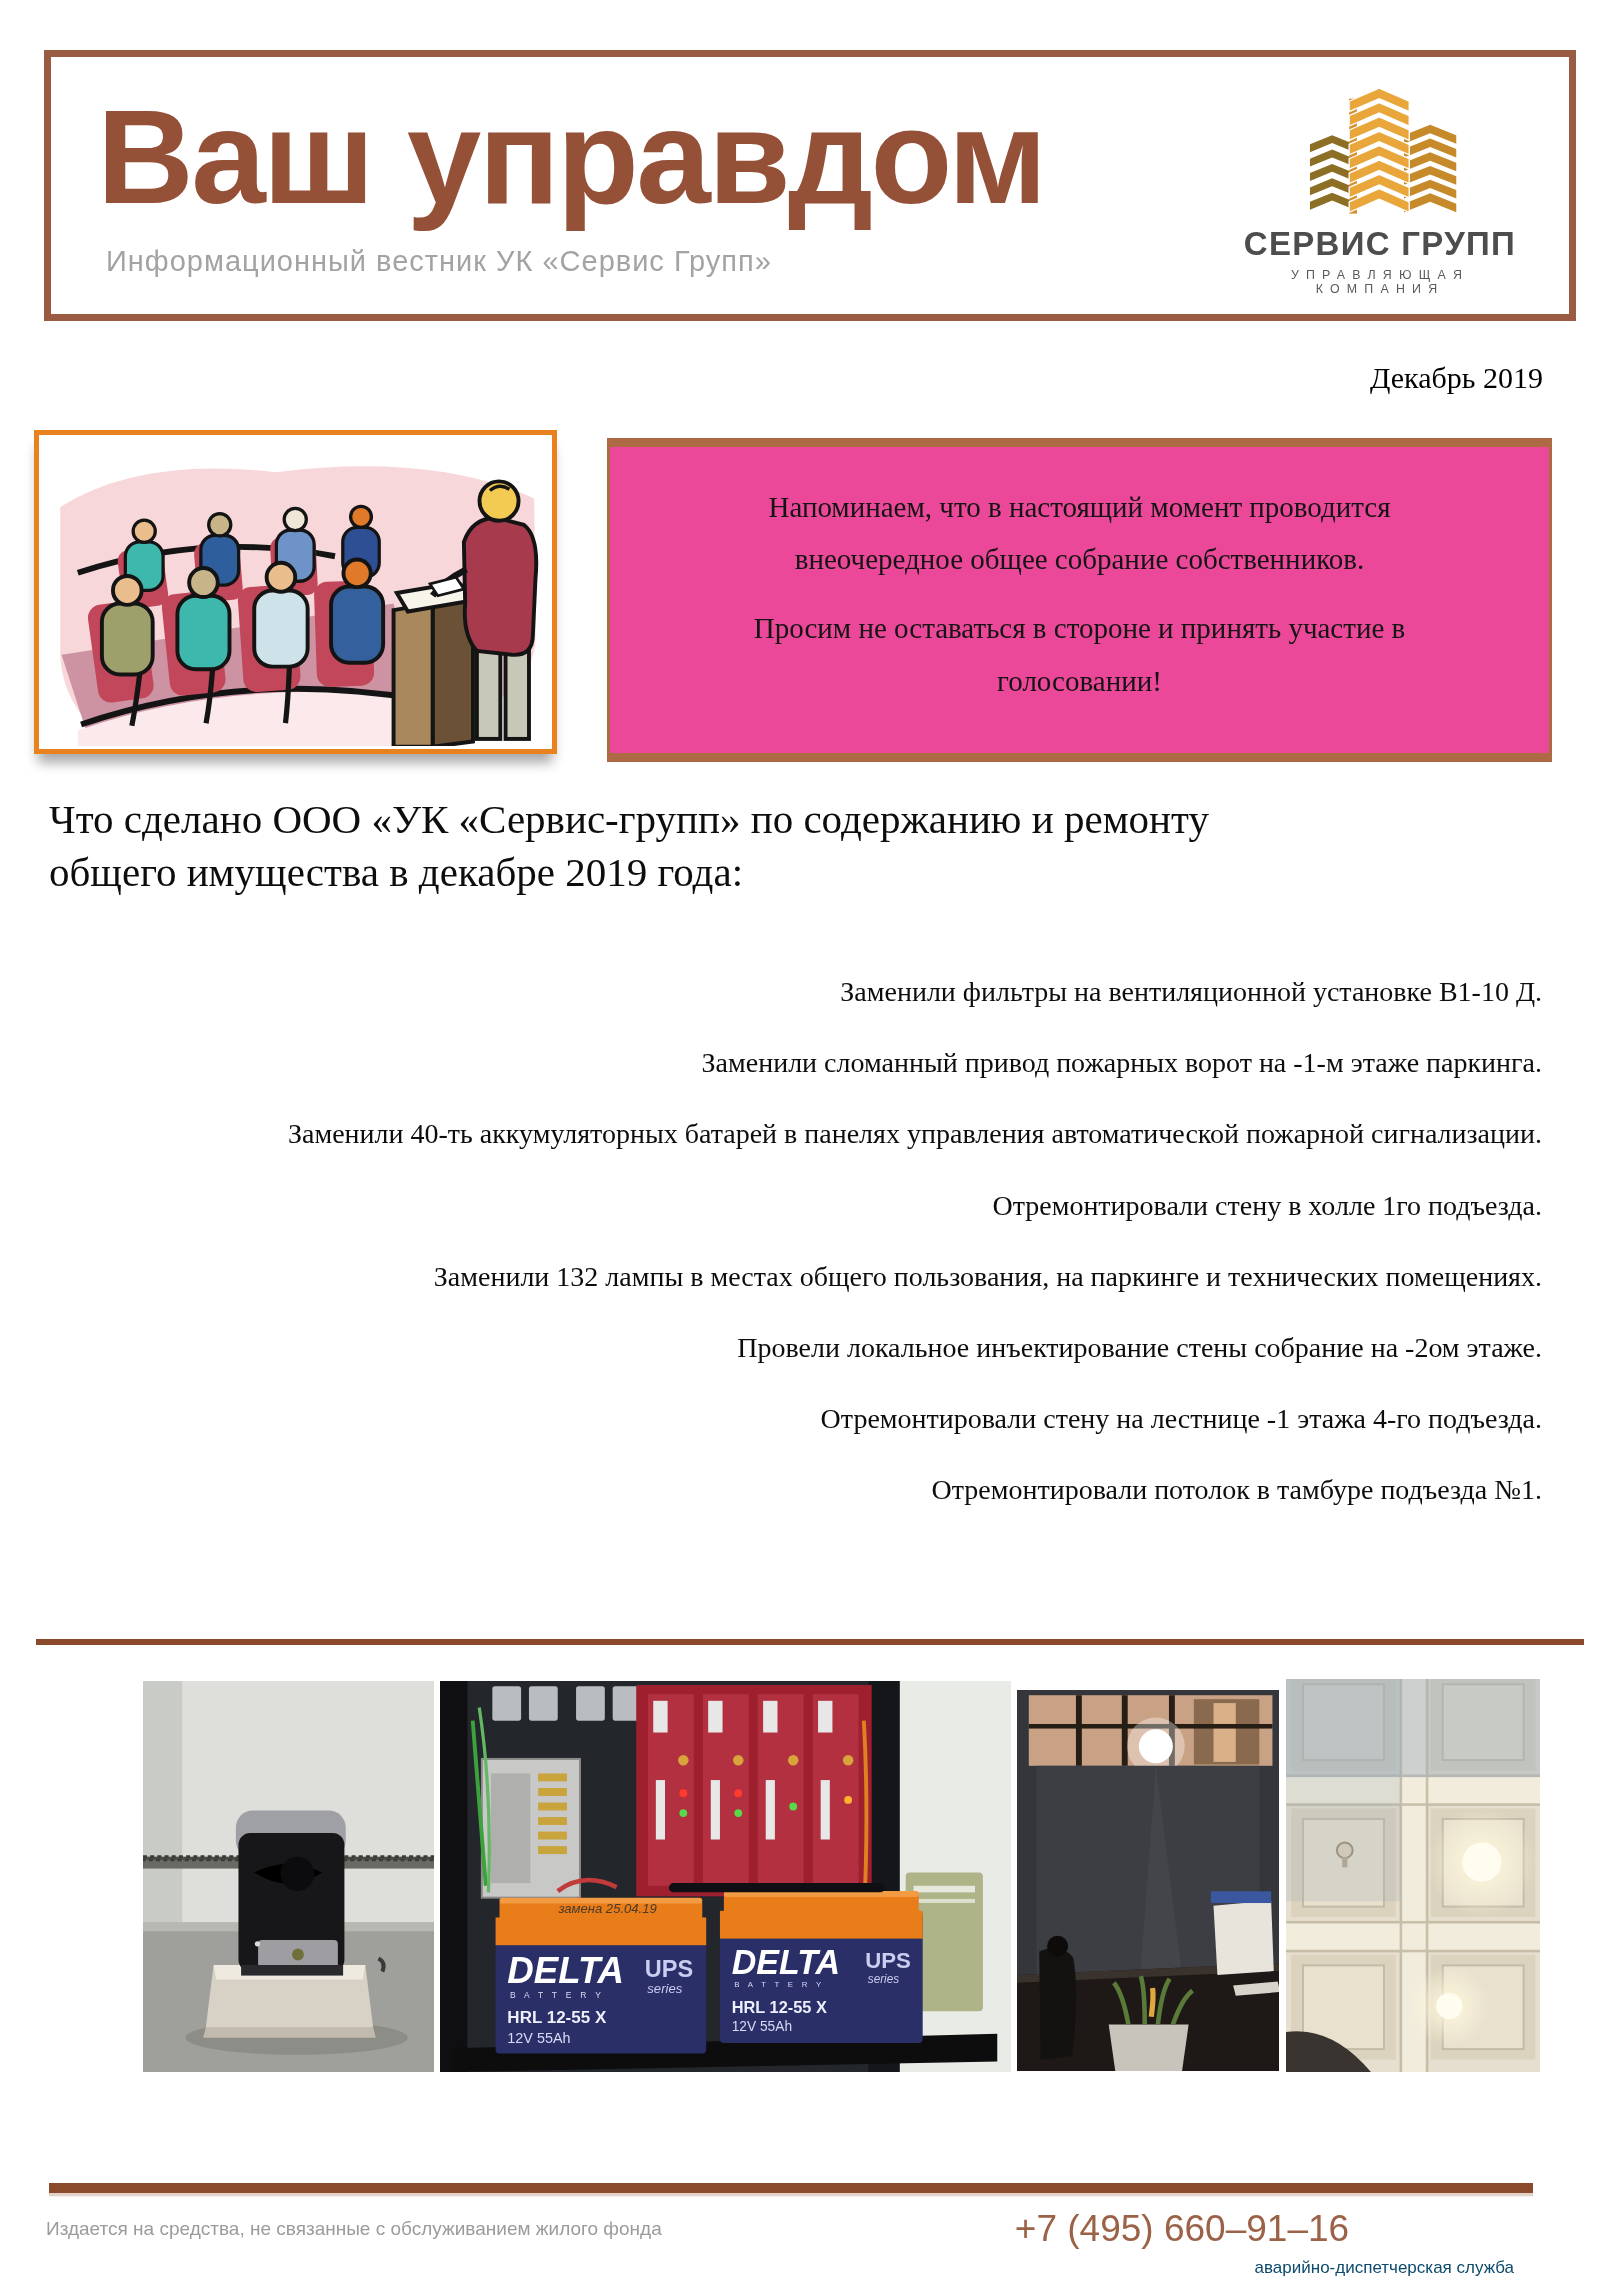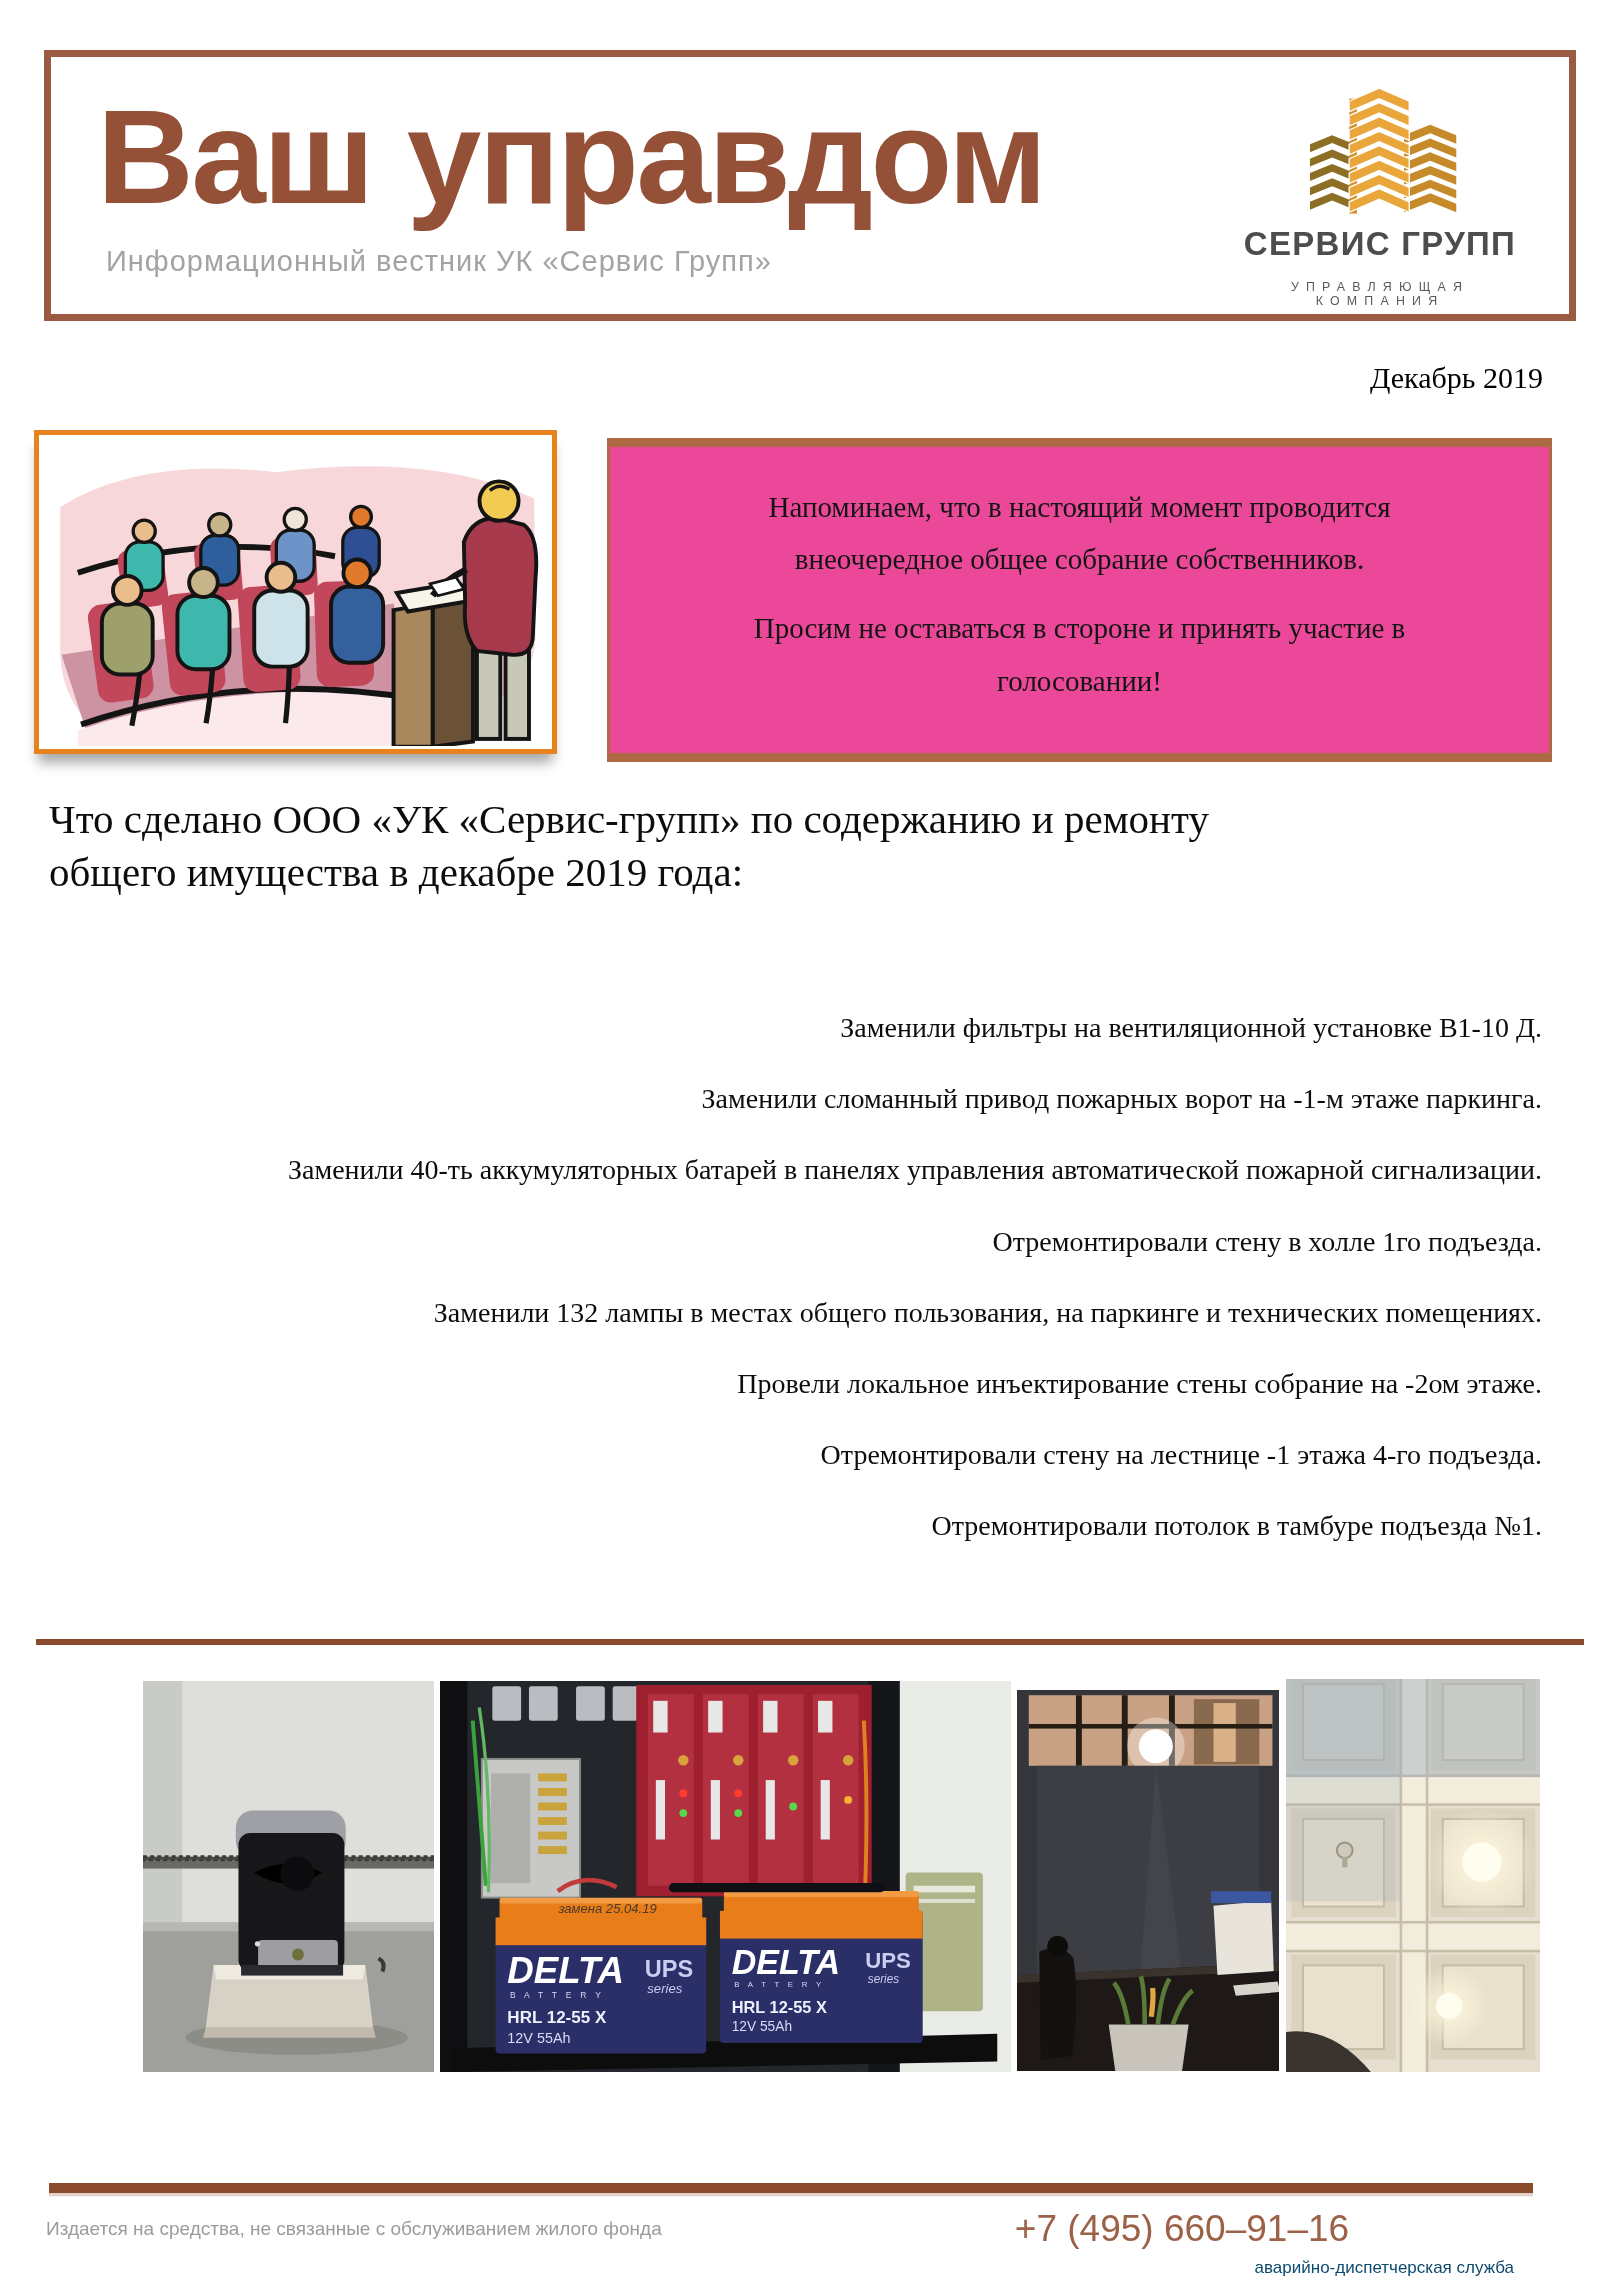--- a/index.html
+++ b/index.html
@@ -11,38 +11,38 @@
   .header-box{left:44px;top:50px;width:1532px;height:271px;border:7.9px solid #9A5B42;
               box-sizing:border-box;background:#fff;}
   .masthead-title{left:97px;top:90px;font-family:"Liberation Sans",sans-serif;
                   font-weight:bold;font-size:134px;line-height:1;color:#955138;letter-spacing:-2.6px;}
   .masthead-sub{left:106px;top:245px;font-family:"Liberation Sans",sans-serif;
                 font-size:29px;color:#A3A3A3;letter-spacing:1px;}
   .logo-block{left:1230px;top:77px;width:288px;text-align:center;}
   .logo-name{font-family:"Liberation Sans",sans-serif;font-weight:bold;font-size:33px;
              color:#4D4D4D;letter-spacing:1.3px;margin-top:0;}
   .logo-tagline{font-family:"Liberation Sans",sans-serif;font-size:12.4px;color:#5A5A5A;
-                letter-spacing:7.2px;margin-top:17px;}
+                letter-spacing:7.2px;margin-top:5px;}
 
   .issue-date{left:785px;top:361px;width:758px;text-align:right;font-size:30px;color:#000;}
 
   
   .clipart-box{left:34px;top:430px;width:523px;height:324px;border:5.2px solid #E8821E;
                background:#fff;box-sizing:border-box;padding:2.6px;
                box-shadow:0 13px 11.8px -3.9px rgba(0,0,0,0.35);}
   .clipart-box svg{display:block;width:100%;height:100%;}
   .announce-box{left:607px;top:438px;width:945px;height:324px;border:3.9px solid #AE6A44;
                 border-top-width:9.2px;border-bottom-width:9.2px;box-sizing:border-box;
                 background:#ec4899;padding-top:34px;}
   .announce-box p{width:772px;margin:0 auto 17px auto;text-align:center;
                   font-size:29px;line-height:1.8;color:#141414;}
 
   
   .works-heading{left:49px;top:793px;width:1524px;font-size:41px;line-height:1.3;color:#0d0d0d;}
-  .works-list{left:49px;top:1012px;width:1493px;text-align:right;font-size:28px;color:#0d0d0d;}
+  .works-list{left:49px;top:976px;width:1493px;text-align:right;font-size:28px;color:#0d0d0d;}
   .work-item{line-height:1.15;margin-bottom:39px;white-space:nowrap;}
 
   .divider{left:36px;top:1639px;width:1548px;height:5.9px;background:#8C4A2C;}
 
   
   .photo{position:absolute;top:1681px;height:391px;background:#f9a8d4;overflow:hidden;}
   .photo svg{display:block;width:100%;height:100%;}
   .photo1{left:143px;width:291px;}
   .photo2{left:440px;width:571px;}
   .photo3{left:1017px;top:1690px;width:262px;height:381px;}

